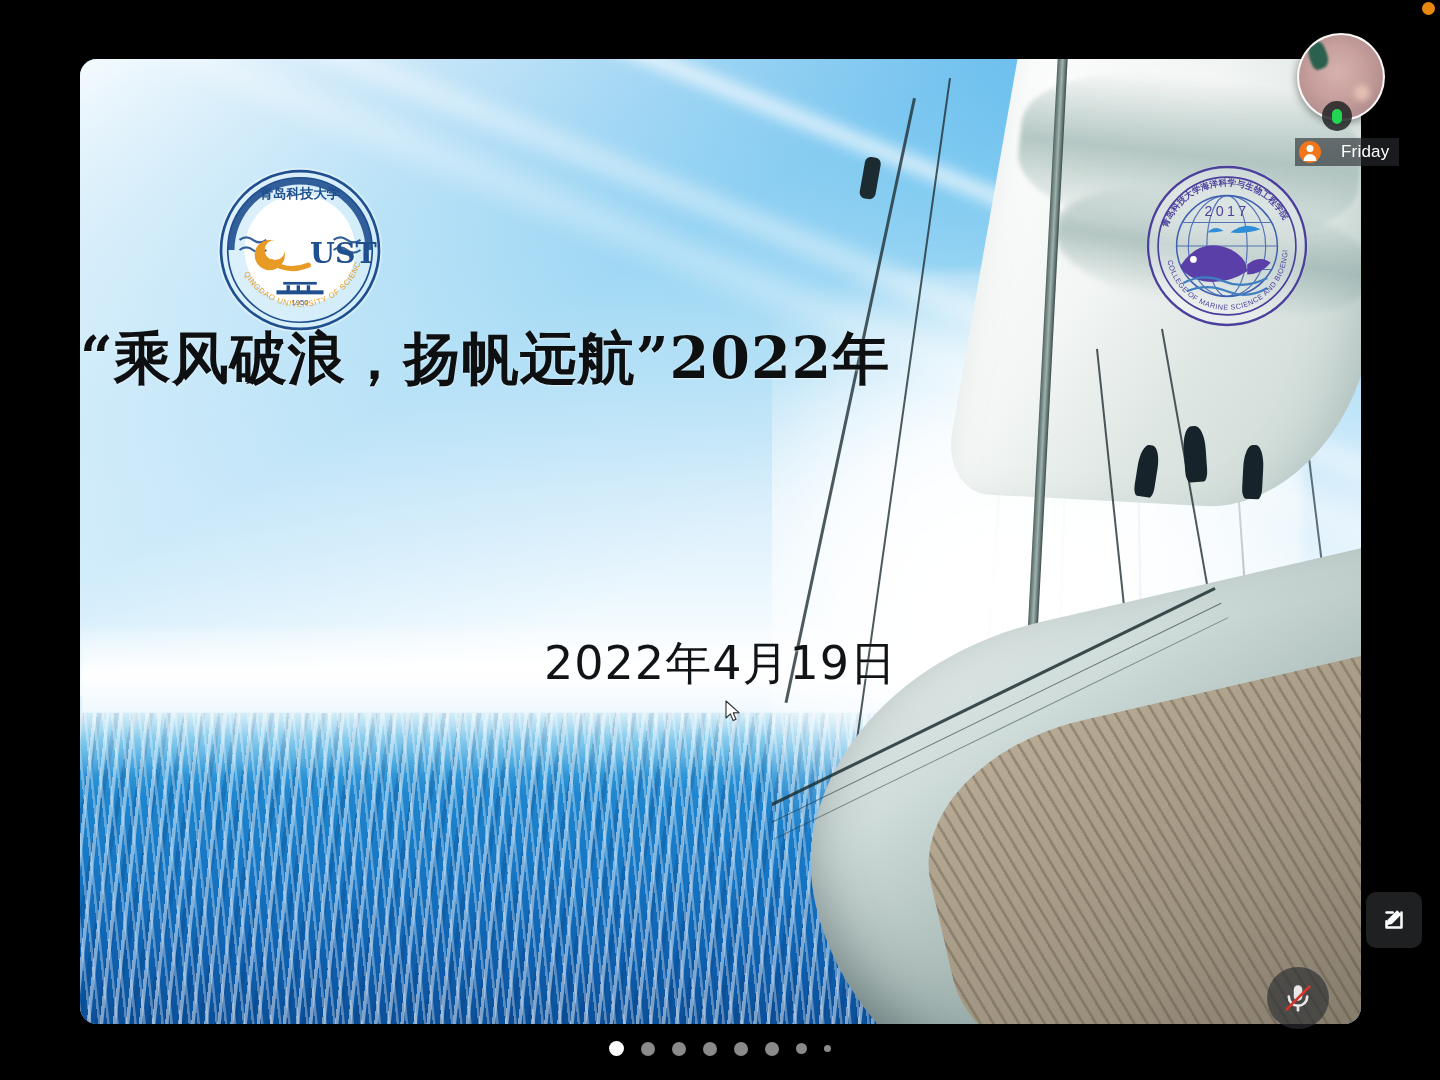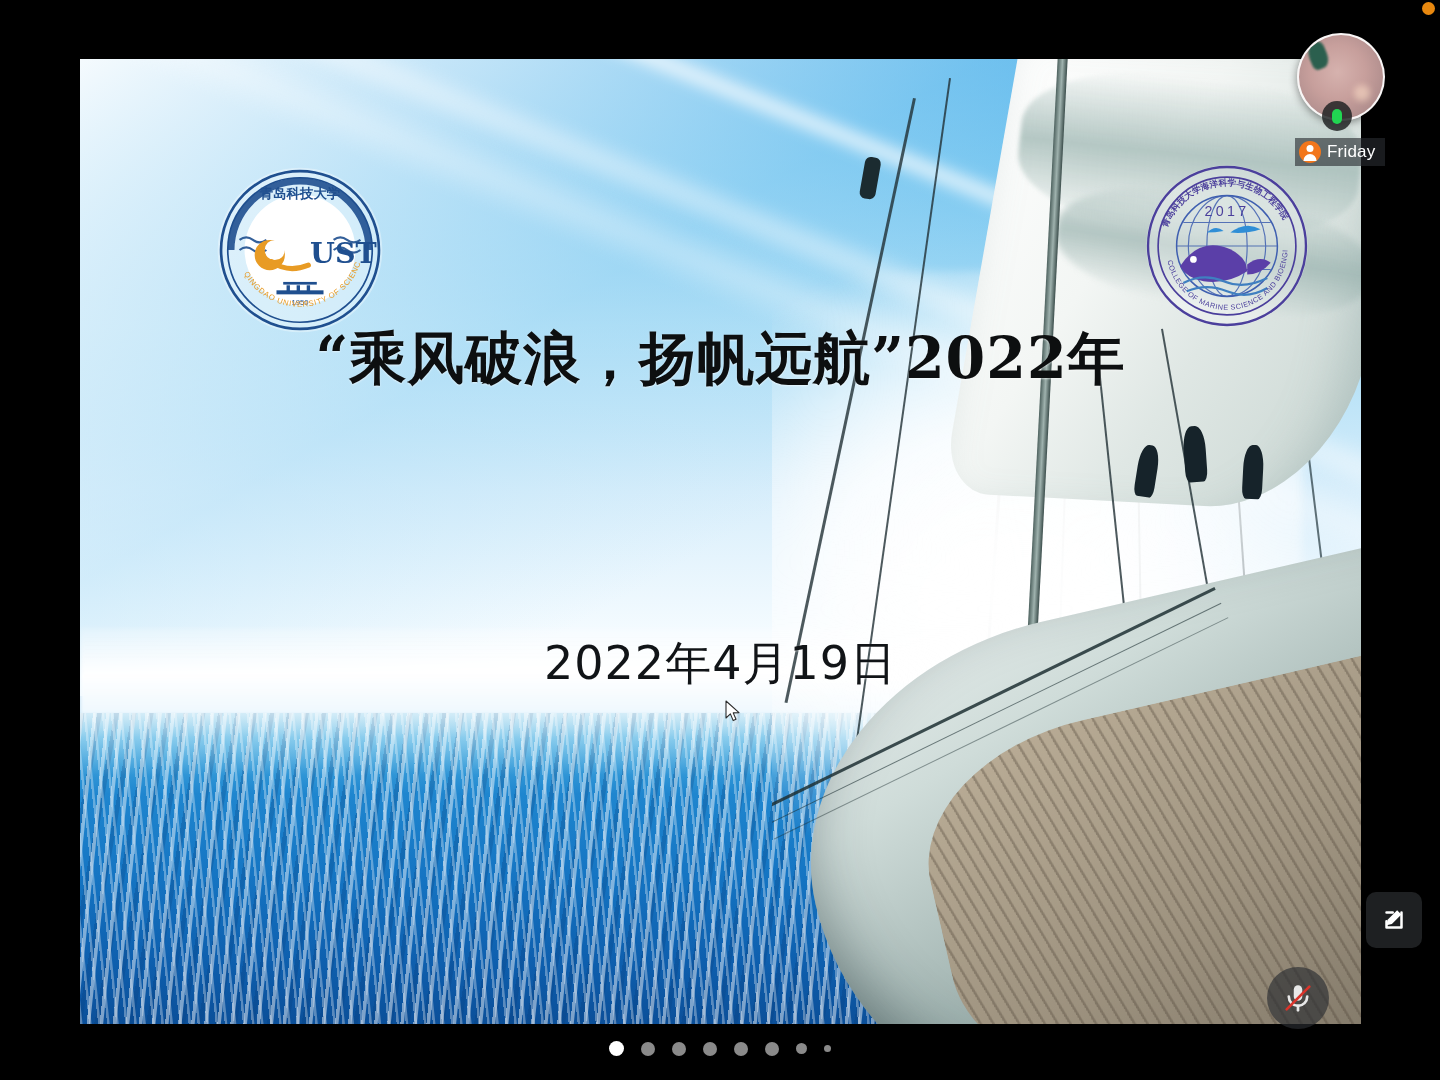--- a/index.html
+++ b/index.html
@@ -35,20 +35,21 @@
 
   
   #slide {
     position: absolute;
     left: 80px;
     top: 59px;
     width: 1281px;
     height: 965px;
     overflow: hidden;
     background: #bfe0f4;
+    border-radius: 17px;
   }
 
   
   .sky {
     position: absolute;
     left: 0; top: 0; right: 0;
     height: 66%;
     background:
       linear-gradient(150deg,
         rgba(255,255,255,0.95) 0%,
@@ -259,21 +260,21 @@
     left: 64%;
     top: 52%;
   }
 
   
   .slide-title {
     position: absolute;
     left: 0;
     right: 0;
     top: 27%;
-    text-align: center;
+    text-align: left;
     color: #0d0f10;
     font-family: "DejaVu Serif", "Liberation Serif", serif;
     font-weight: 700;
     font-size: 57px;
     line-height: 1.32;
     letter-spacing: 1px;
     text-shadow: 0 1px 2px rgba(255,255,255,0.55);
     pointer-events: none;
   }
   .slide-title .ln2 {
@@ -368,21 +369,21 @@
 
   
   .name-chip {
     position: absolute;
     left: 1295px;
     top: 138px;
     height: 28px;
     padding: 0 10px 0 4px;
     display: flex;
     align-items: center;
-    gap: 6px;
+    gap: 20px;
     background: rgba(40,44,48,0.62);
     color: #ffffff;
     font-size: 17px;
     letter-spacing: .2px;
   }
   .name-chip .avatar {
     width: 22px;
     height: 22px;
     border-radius: 50%;
     background: #f2761b;

